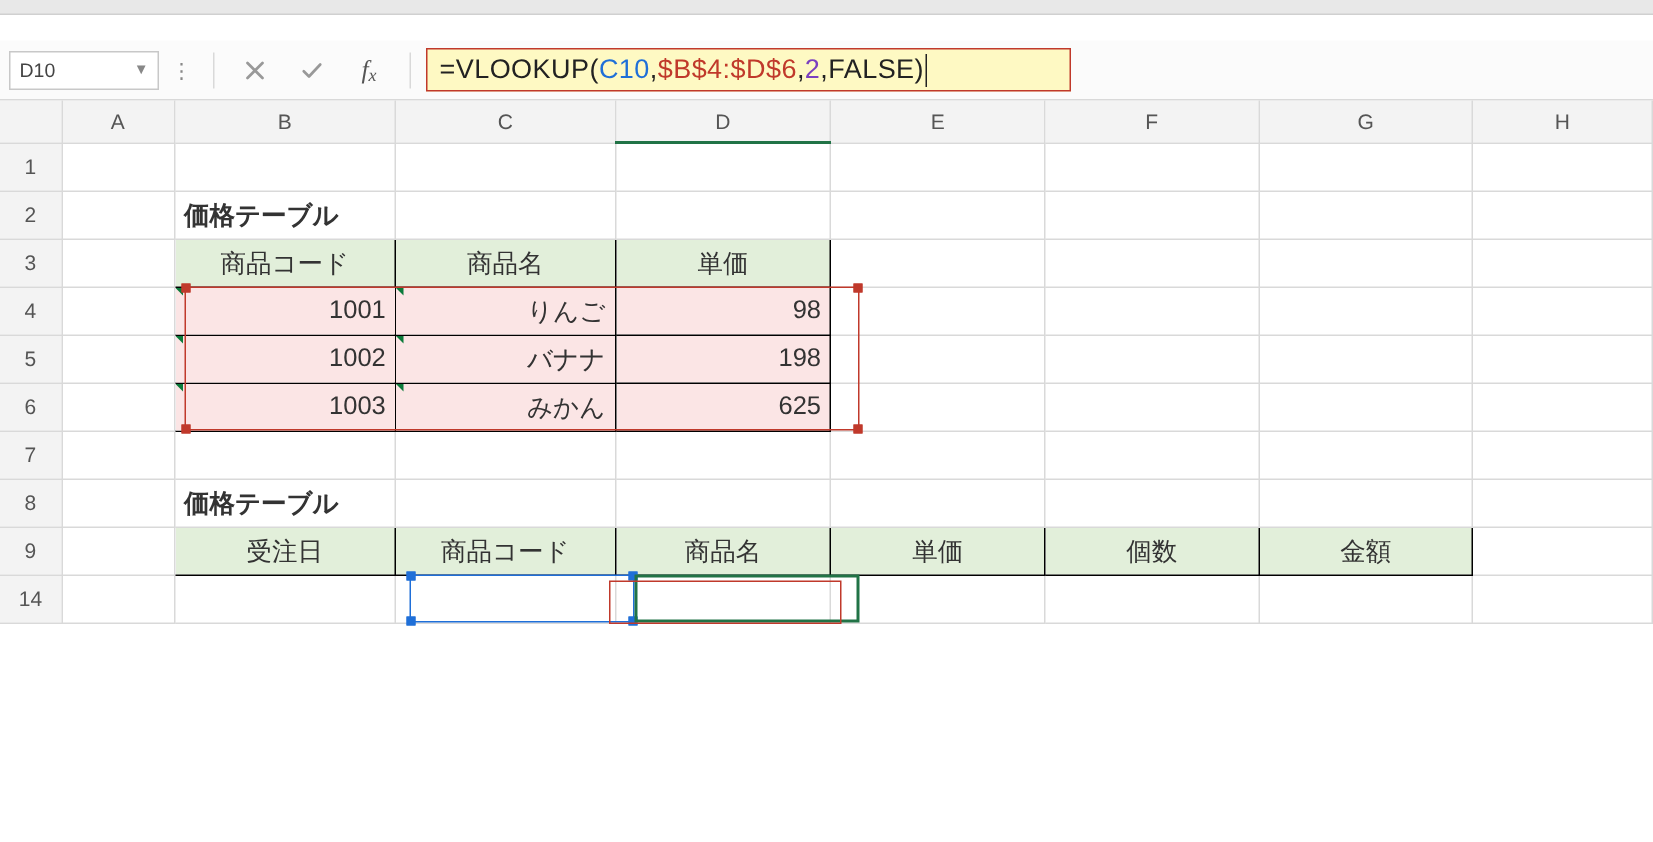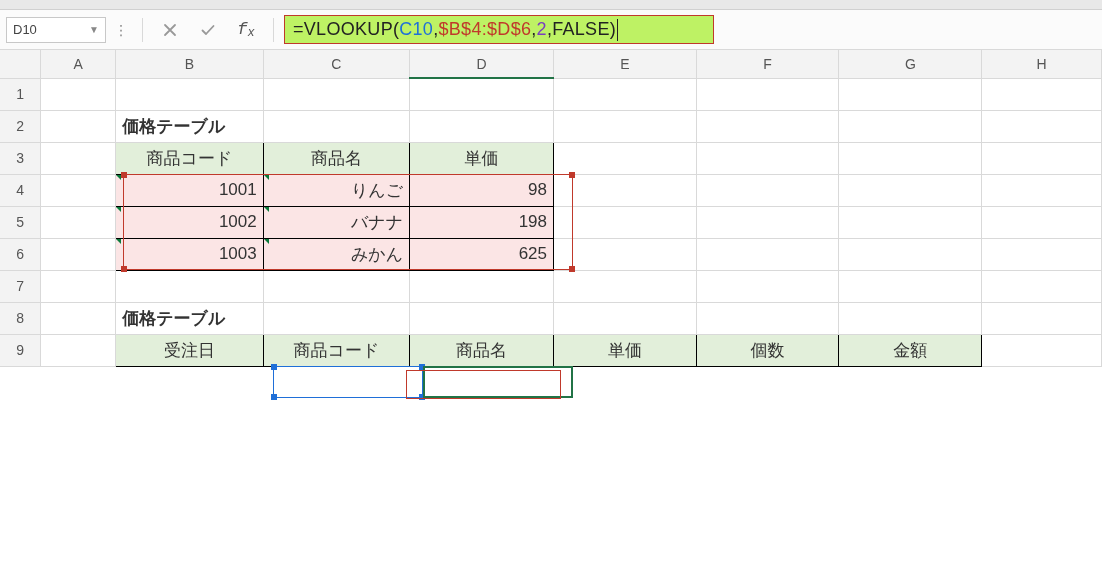--- a/index.html
+++ b/index.html
@@ -6,35 +6,35 @@
   body { font-family: "Segoe UI", Arial, "Meiryo", sans-serif; font-size: 14px; background: #fff; color: #333; }
 
   .app { width: 1102px; height: 561px; position: relative; overflow: hidden; background: #fff; }
 
   
   .topbar { height: 10px; background: #e8e8e8; border-bottom: 1px solid #d0d0d0; }
 
   
   .formula-row {
     display: flex; align-items: center; height: 40px; background: #fbfbfb;
-    border-bottom: 1px solid #d9d9d9; padding: 0 6px; gap: 4px;
+    border-bottom: 1px solid #d9d9d9; padding: 0 6px; gap: 4px; margin-top: 17px;
   }
   .name-box {
     width: 100px; height: 26px; display: flex; align-items: center;
     background: #fff; border: 1px solid #c8c8c8; padding: 0 6px;
     font-size: 13px; color: #444; position: relative;
   }
   .name-box .dd { margin-left: auto; color: #888; font-size: 10px; }
   .dots-btn { width: 22px; height: 26px; display: flex; align-items: center; justify-content: center; color: #888; font-size: 14px; border: 1px solid transparent; }
   .sep { width: 1px; height: 24px; background: #d9d9d9; margin: 0 6px; }
   .fb-btn { width: 34px; height: 26px; display: flex; align-items: center; justify-content: center; color: #888; }
   .fb-btn svg { width: 16px; height: 16px; }
-  .fx-btn { width: 34px; height: 26px; display: flex; align-items: center; justify-content: center; color: #555; font-style: italic; font-family: Liberation Mono, monospace; font-size: 17px; }
+  .fx-btn { width: 34px; height: 26px; display: flex; align-items: center; justify-content: center; color: #555; font-style: italic; font-family: Liberation Serif, serif; font-size: 17px; }
   .formula-input {
-    flex: 0 0 auto; width: 430px; height: 29px; background: #bef264;
+    flex: 0 0 auto; width: 430px; height: 29px; background: #fef9c3;
     border: 1px solid #c03333; padding: 2px 8px; font-size: 18px; font-family: "Segoe UI", Arial, sans-serif;
     display: flex; align-items: center; letter-spacing: 0.3px; white-space: pre;
   }
   .formula-input .t-black { color: #222; }
   .formula-input .t-blue  { color: #1f6fd8; }
   .formula-input .t-red   { color: #c0392b; }
   .formula-input .t-purple{ color: #7a3fbf; }
   .formula-input .caret {
     display: inline-block; width: 1px; height: 22px; background: #222; margin-left: 1px;
     vertical-align: middle;
@@ -299,20 +299,31 @@
           <td class="hdr-green">
               <div class="cell c">金額</div>
             </td>
           <td></td>
           </tr>
 
 
 
 
 
+        <tr>
+            <th class="rowhdr">14</th>
+          <td></td>
+            <td></td>
+            <td></td>
+            <td></td>
+            <td></td>
+            <td></td>
+            <td></td>
+            <td></td>
+          </tr>
       </tbody>
     </table>
 
     <div class="overlay box-red" style="left:123px; top:124px; width:450px; height:96px; color:#c0392b;">
       <span class="handle red" style="left:-3px;top:-3px"></span>
       <span class="handle red" style="right:-3px;top:-3px"></span>
       <span class="handle red" style="left:-3px;bottom:-3px"></span>
       <span class="handle red" style="right:-3px;bottom:-3px"></span>
     </div>
 

